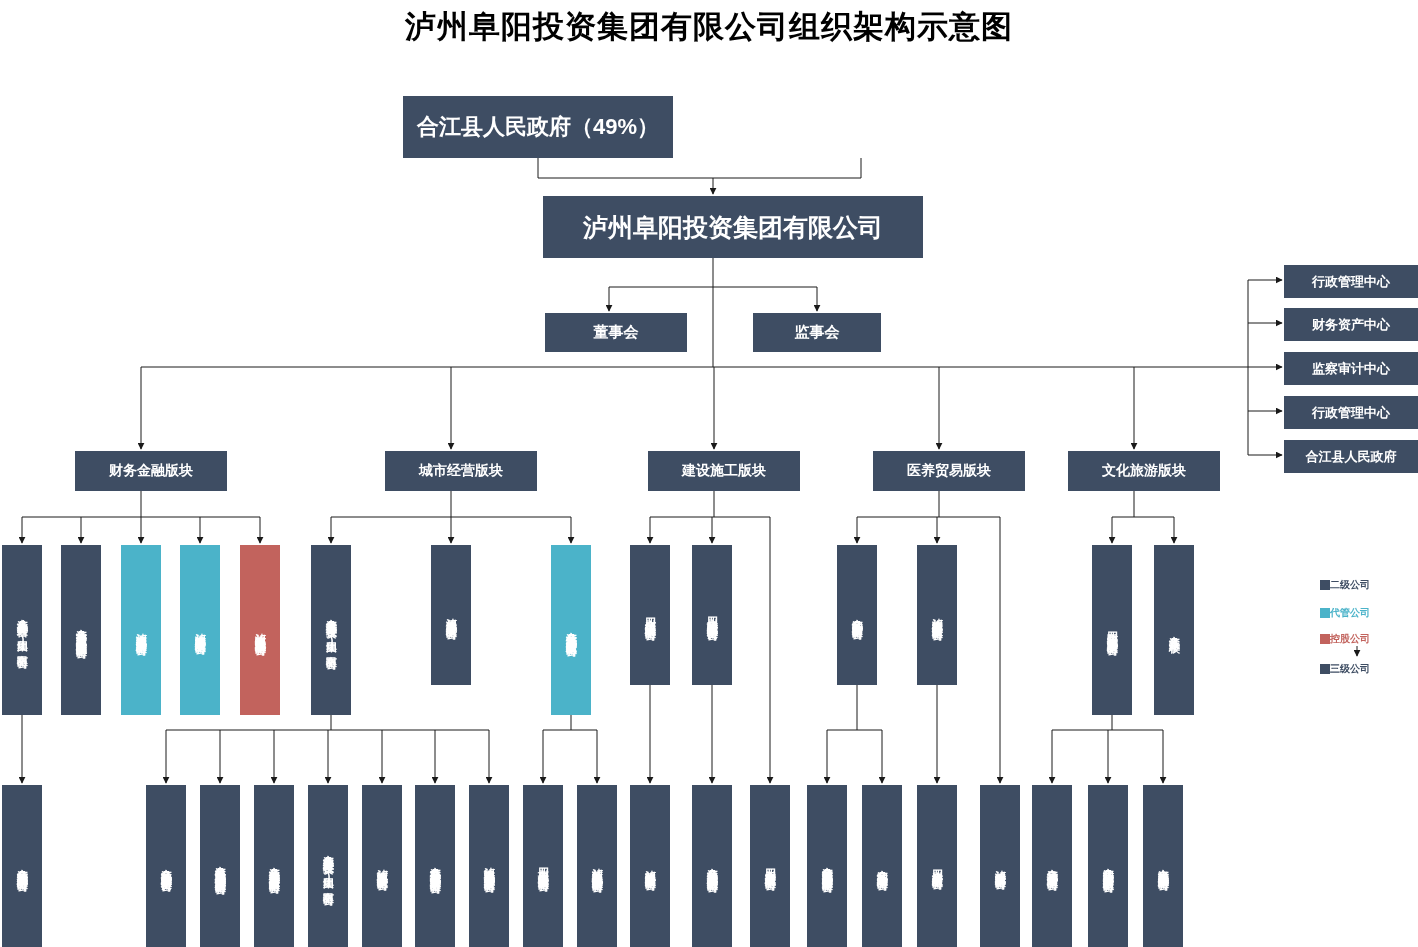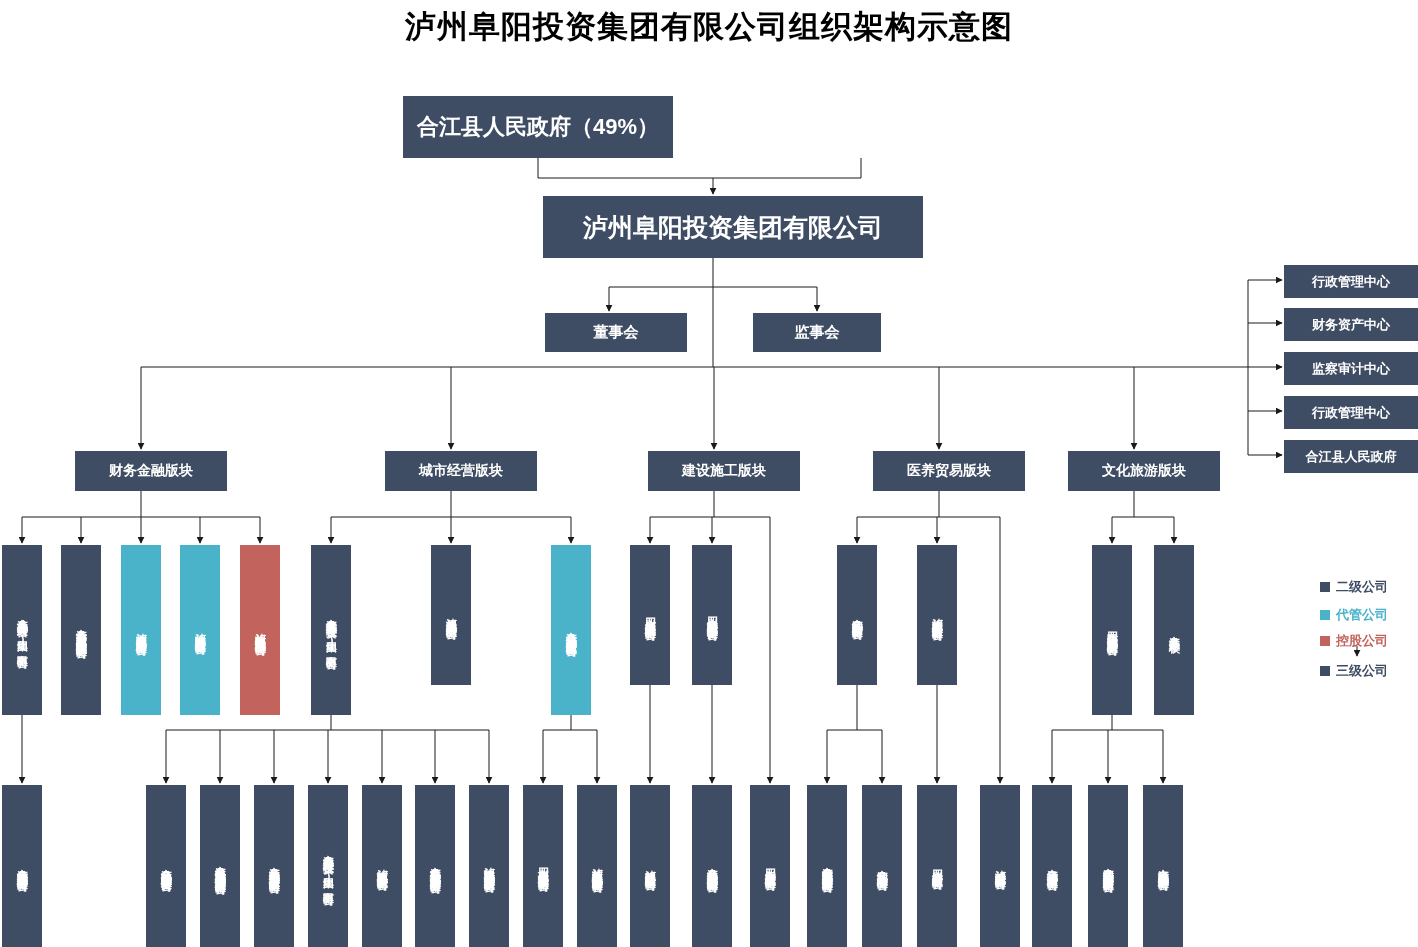--- a/index.html
+++ b/index.html
@@ -24,22 +24,22 @@
   .seg{top:451px;width:152px;height:40px;font-size:14px;}
   .ctr{left:1284px;width:134px;height:33px;font-size:13px;}
   .vbox{
     writing-mode:vertical-lr;text-orientation:upright;
     font-size:11px;line-height:13px;letter-spacing:1px;padding:3px 2px;
   }
   .l2{top:545px;width:40px;height:170px;}
   .l2s{top:545px;width:40px;height:140px;}
   .l3{top:785px;width:40px;height:162px;}
   .legend-row{
-    position:absolute;left:1320px;display:flex;align-items:center;gap:6px;
-    font-size:13px;font-weight:700;
+    position:absolute;left:1320px;display:flex;align-items:center;
+    font-size:10px;font-weight:700;
   }
   .sq{width:10px;height:10px;display:inline-block;flex:none;}
   .sq-dark{background:var(--dark,#3e4d63);}
   .sq-teal{background:var(--teal,#4bb3c9);}
   .sq-red{background:var(--red,#c2635d);}
   .lg-dark{color:var(--dark,#3e4d63);}
   .lg-teal{color:var(--teal,#4bb3c9);}
   .lg-red{color:var(--red,#c2635d);}
 </style>
 </head>

